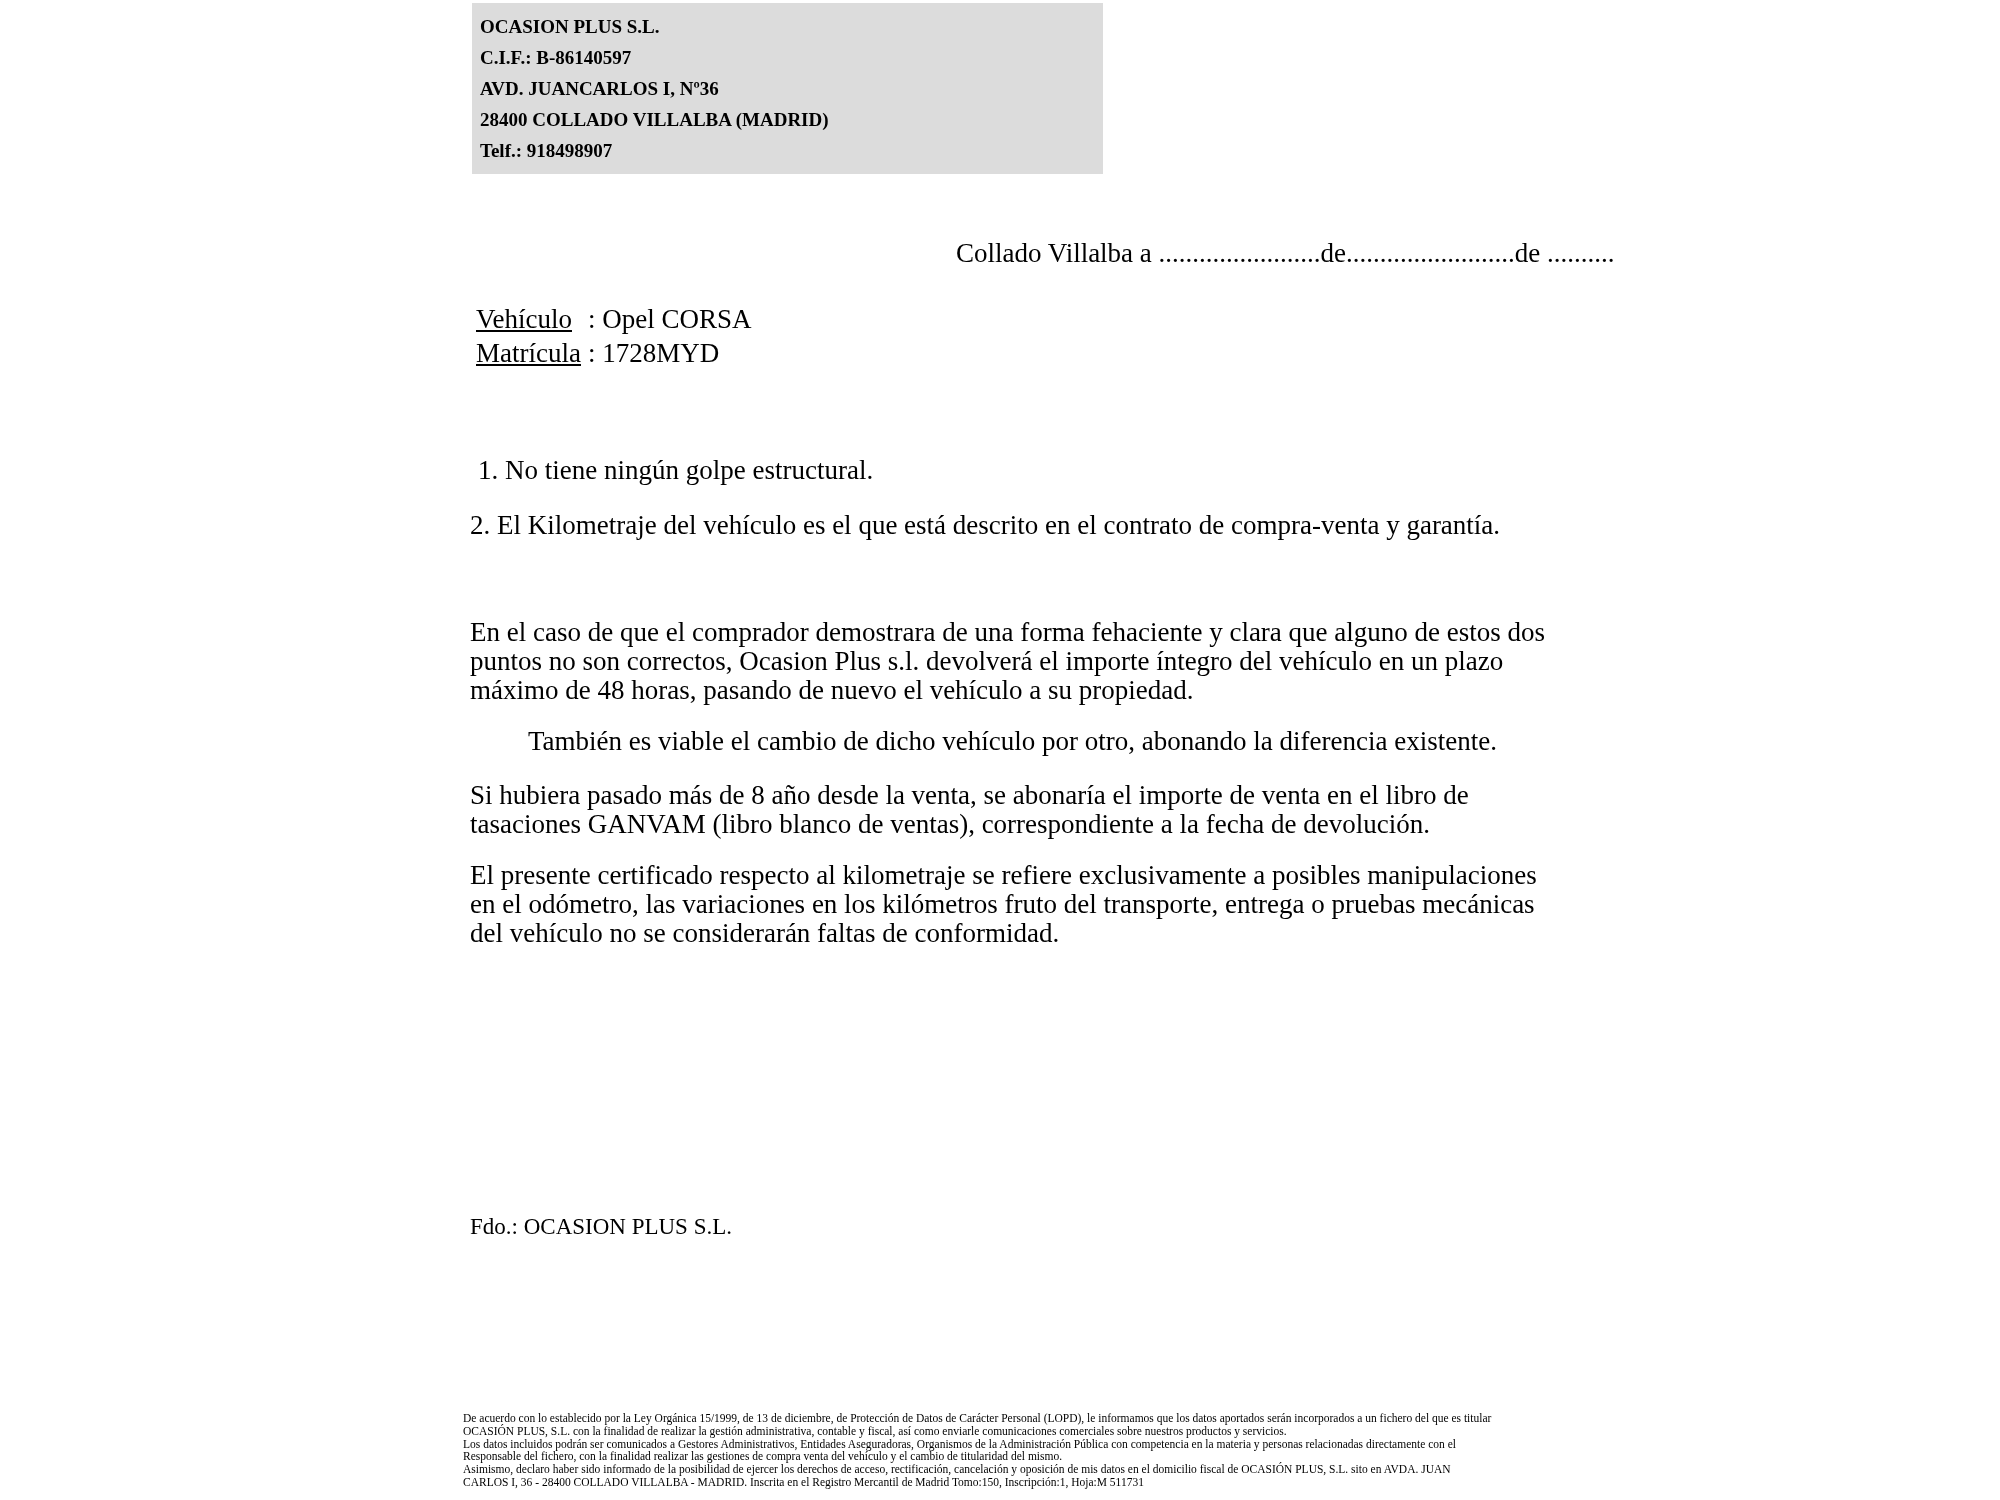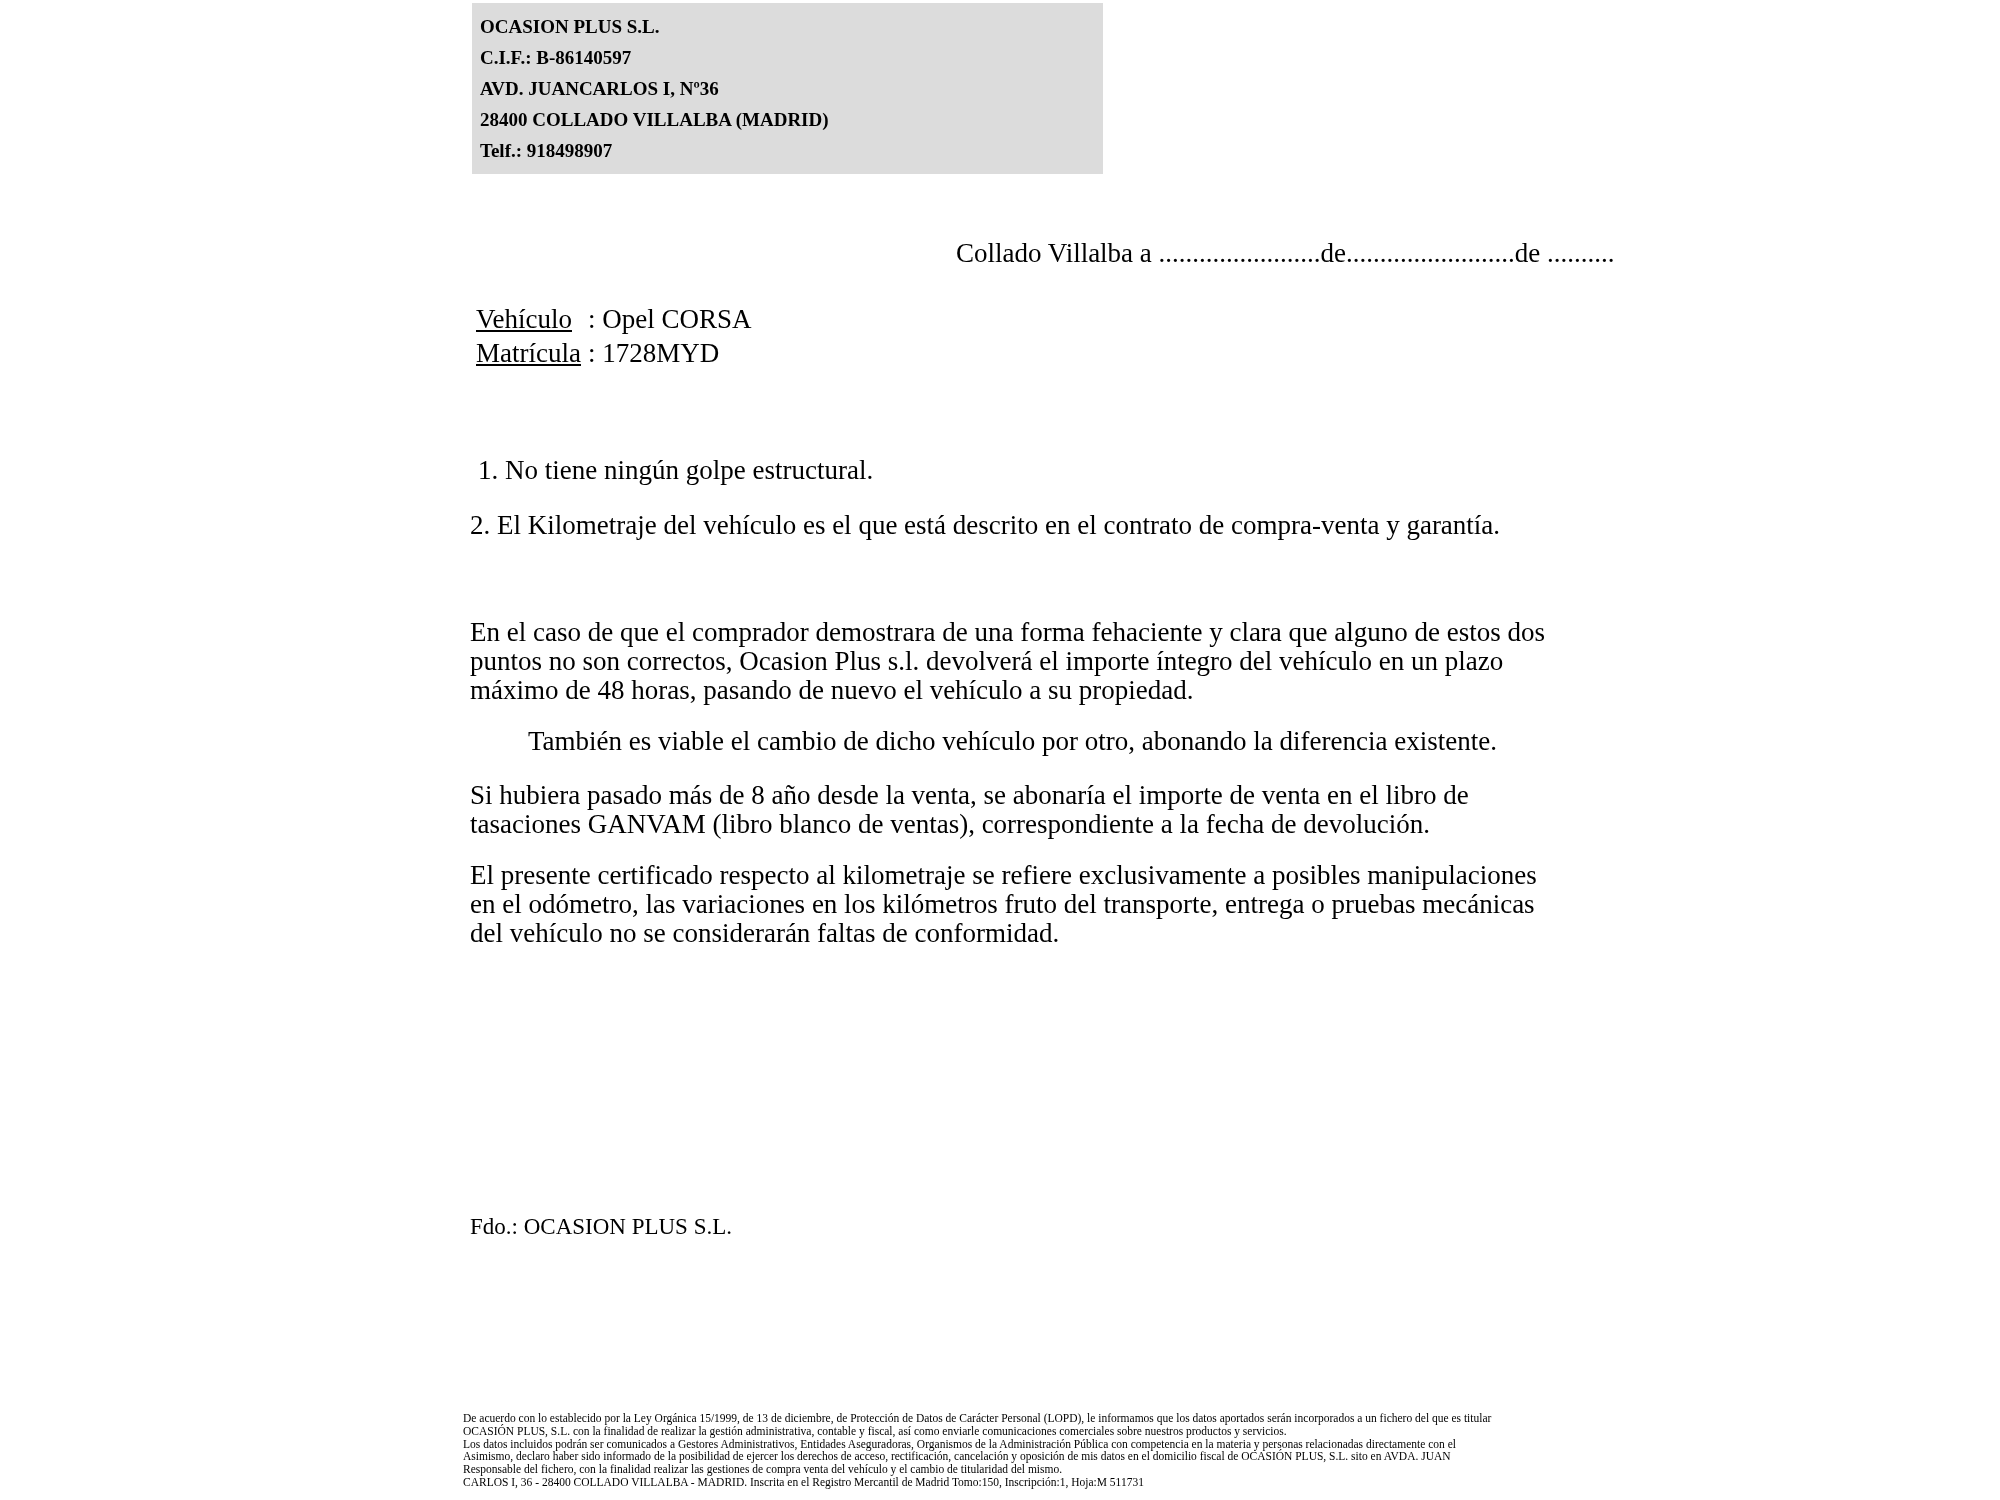--- a/index.html
+++ b/index.html
@@ -100,16 +100,16 @@
 <div class="abs para para-2">También es viable el cambio de dicho vehículo por otro, abonando la diferencia existente.</div>
 <div class="abs para para-3">Si hubiera pasado más de 8 año desde la venta, se abonaría el importe de venta en el libro de tasaciones GANVAM (libro blanco de ventas), correspondiente a la fecha de devolución.</div>
 <div class="abs para para-4">El presente certificado respecto al kilometraje se refiere exclusivamente a posibles manipulaciones en el odómetro, las variaciones en los kilómetros fruto del transporte, entrega o pruebas mecánicas del vehículo no se considerarán faltas de conformidad.</div>
 
 <div class="abs signature">Fdo.: OCASION PLUS S.L.</div>
 
 <div class="abs legal">
   <div class="lline">De acuerdo con lo establecido por la Ley Orgánica 15/1999, de 13 de diciembre, de Protección de Datos de Carácter Personal (LOPD), le informamos que los datos aportados serán incorporados a un fichero del que es titular</div>
   <div class="lline">OCASIÓN PLUS, S.L. con la finalidad de realizar la gestión administrativa, contable y fiscal, así como enviarle comunicaciones comerciales sobre nuestros productos y servicios.</div>
   <div class="lline">Los datos incluidos podrán ser comunicados a Gestores Administrativos, Entidades Aseguradoras, Organismos de la Administración Pública con competencia en la materia y personas relacionadas directamente con el</div>
+  <div class="lline">Responsable del fichero, con la finalidad realizar las gestiones de compra venta del vehículo y el cambio de titularidad del mismo.</div>
   <div class="lline">Asimismo, declaro haber sido informado de la posibilidad de ejercer los derechos de acceso, rectificación, cancelación y oposición de mis datos en el domicilio fiscal de OCASIÓN PLUS, S.L. sito en AVDA. JUAN</div>
-  <div class="lline">Responsable del fichero, con la finalidad realizar las gestiones de compra venta del vehículo y el cambio de titularidad del mismo.</div>
   <div class="lline">CARLOS I, 36 - 28400 COLLADO VILLALBA - MADRID. Inscrita en el Registro Mercantil de Madrid Tomo:150, Inscripción:1, Hoja:M 511731</div>
 </div>
 
 </body></html>

